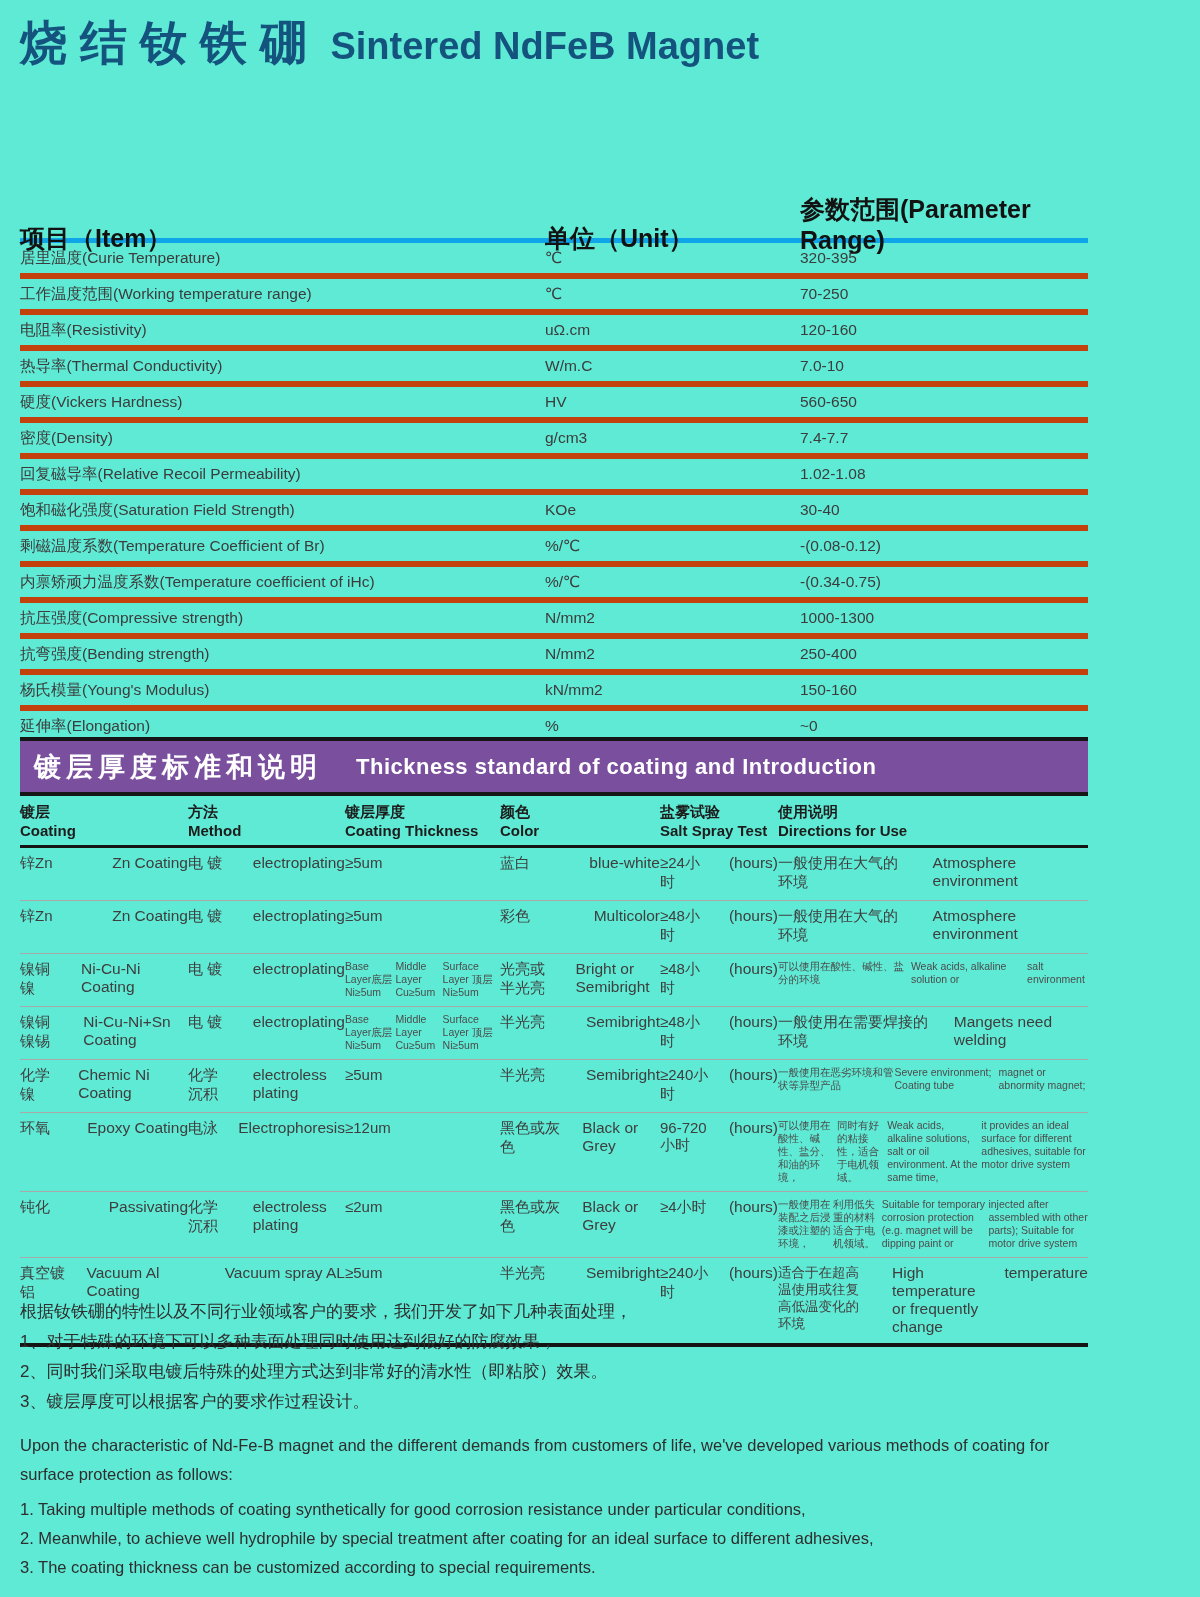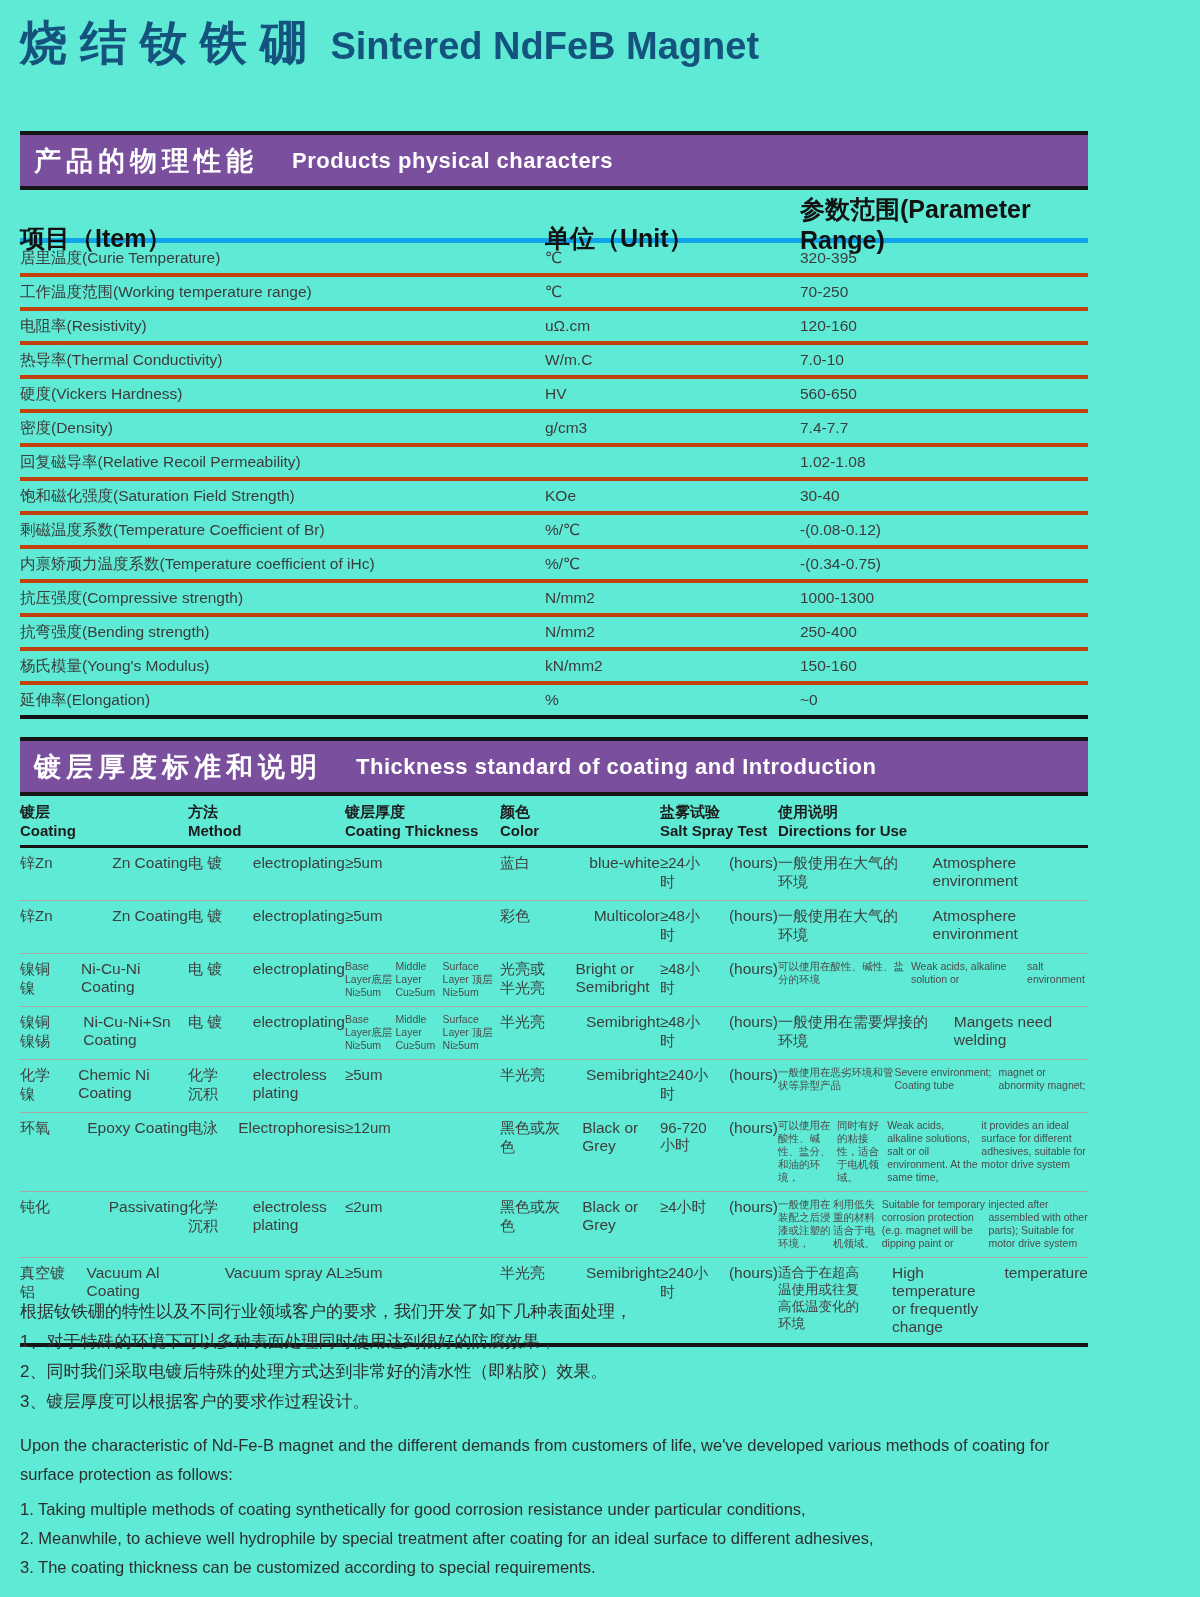--- a/index.html
+++ b/index.html
@@ -13,21 +13,21 @@
   .banner{position:absolute;left:20px;width:1068px;height:59px;box-sizing:border-box;
           background:#7a4f9e;border-top:4px solid #161616;border-bottom:4px solid #161616;
           display:flex;align-items:center;padding-left:14px;color:#fff;white-space:nowrap;}
   .banner .zh{font-size:27px;font-weight:bold;letter-spacing:5px;}
   .banner .en{font-size:22px;font-weight:bold;margin-left:34px;letter-spacing:0.5px;}
   
   .t1{position:absolute;left:20px;top:193px;width:1068px;border-bottom:4px solid #141414;}
   .t1head{display:grid;grid-template-columns:525px 255px auto;align-items:end;
           height:28px;border-bottom:5px solid #0ea5e9;font-size:25px;font-weight:bold;color:#121212;padding-bottom:17px;}
   .t1row{display:grid;grid-template-columns:525px 255px auto;align-items:center;
-         height:30px;border-bottom:4px solid #c2410c;font-size:15.5px;color:#3c3c3c;}
+         height:30px;border-bottom:6px solid #c2410c;font-size:15.5px;color:#3c3c3c;}
   .t1row:last-child{border-bottom:none;}
   
   .t2{position:absolute;left:20px;top:800px;width:1068px;border-bottom:4px solid #141414;}
   .t2head{display:grid;grid-template-columns:168px 157px 155px 160px 118px auto;
           border-bottom:3px solid #141414;padding:2px 0 5px 0;color:#1c1c1c;}
   .t2head .hzh{font-size:15px;font-weight:bold;line-height:19px;}
   .t2head .hen{font-size:15px;font-weight:bold;line-height:19px;}
   .t2row{display:grid;grid-template-columns:168px 157px 155px 160px 118px auto;
          min-height:53px;box-sizing:border-box;border-bottom:1px solid #a8a8a8;padding:6px 0 7px 0;}
   .t2row:last-child{border-bottom:none;}
@@ -47,24 +47,20 @@
 </head>
 <body>
 
 <div class="page">
 
   <div class="title">
     <span class="zh">烧结钕铁硼</span>
     <span class="en">Sintered NdFeB Magnet</span>
   </div>
 
-  <div class="banner" style="top:131px;">
-    <span class="zh">产品的物理性能</span>
-    <span class="en">Products physical characters</span>
-  </div>
 
   <div class="t1">
     <div class="t1head">
       <div>项目（Item）</div>
       <div>单位（Unit）</div>
       <div>参数范围(Parameter Range)</div>
     </div>
     <div class="t1row">
         <div>居里温度(Curie Temperature)</div>
         <div>℃</div>

